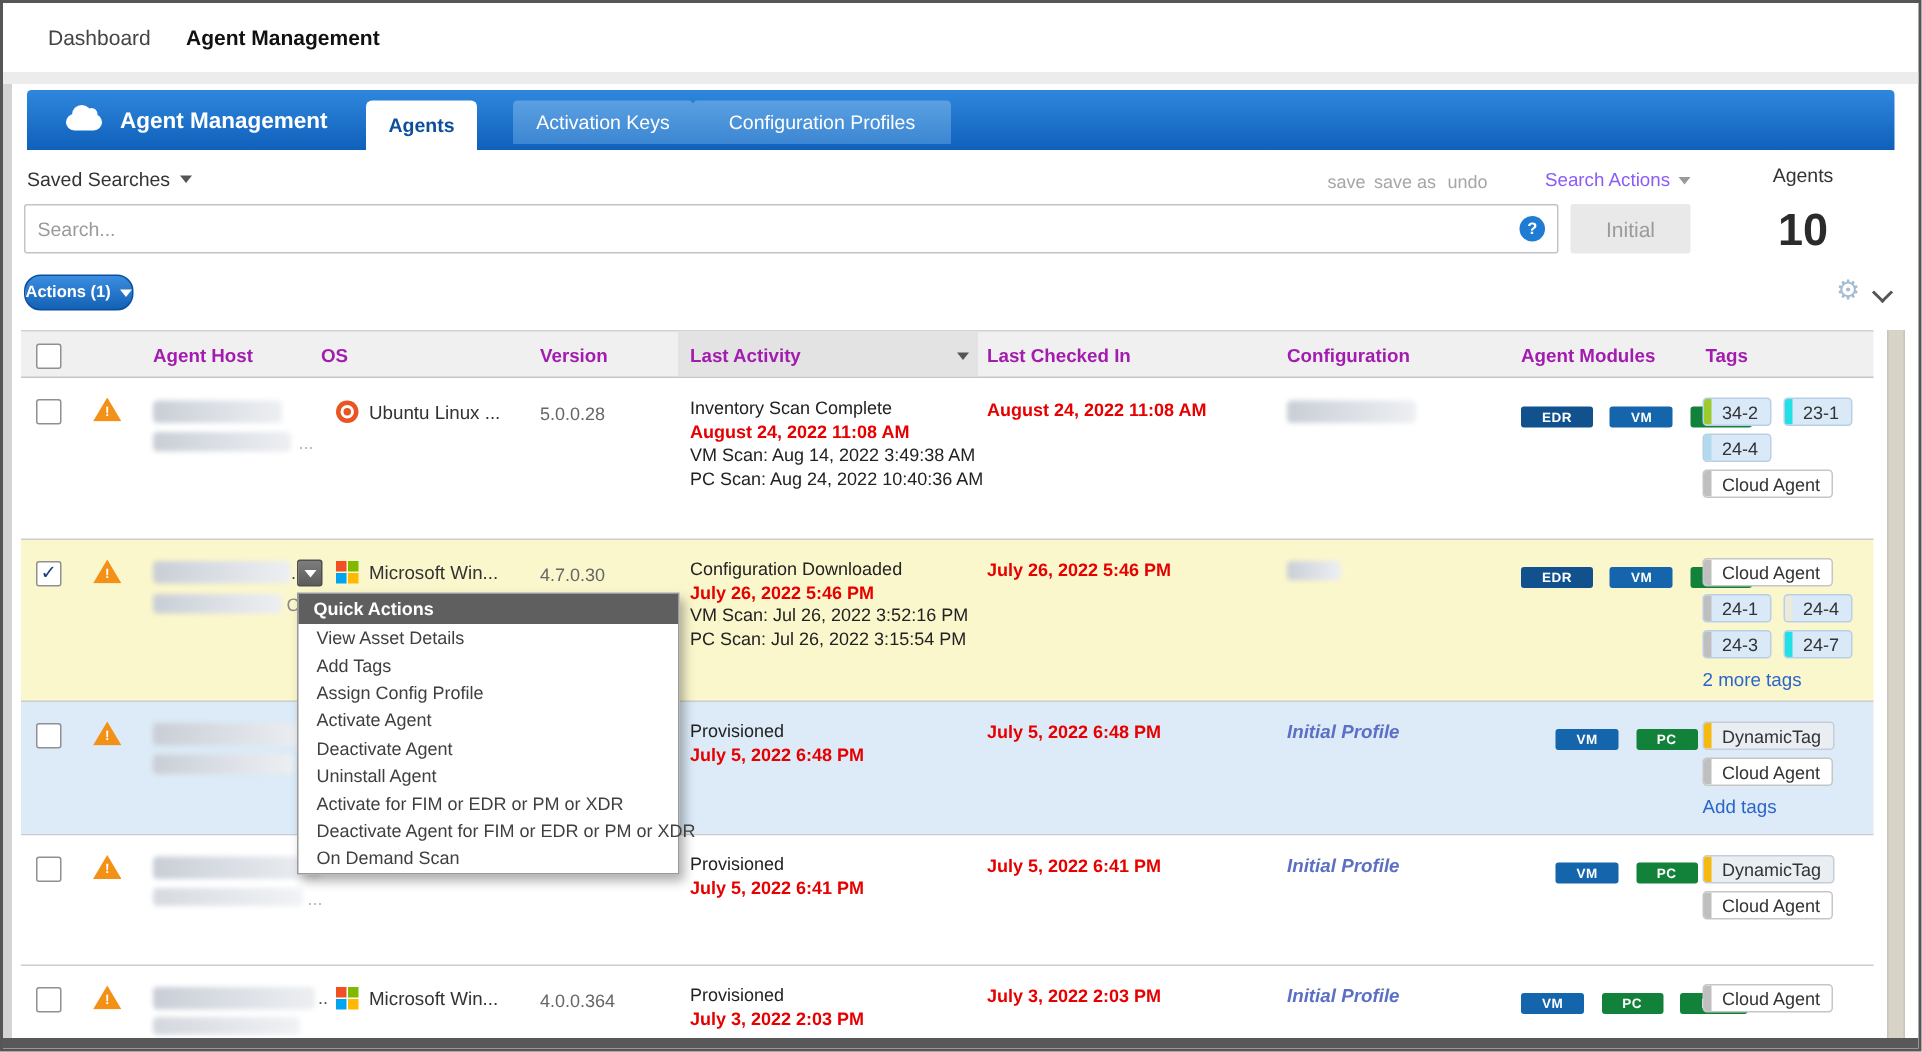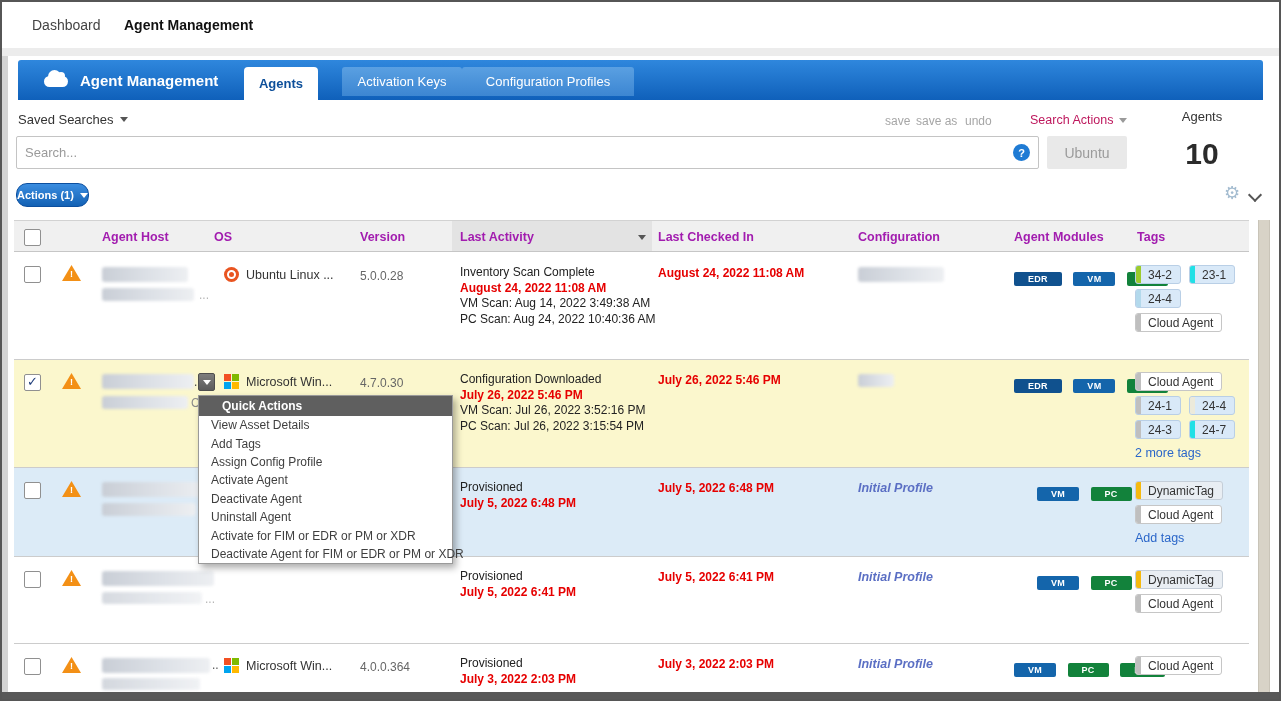--- a/index.html
+++ b/index.html
@@ -23,21 +23,21 @@
   .tab-active{position:absolute;left:226px;bottom:0;width:74px;height:33px;background:#fff;
     border-radius:4px 4px 0 0;color:#0d4f9a;font-weight:bold;font-size:13px;
     display:flex;align-items:center;justify-content:center;cursor:pointer}
   .tab{position:absolute;bottom:4px;height:29px;background:linear-gradient(180deg,#5aa0e2,#3c86d2);
     border-radius:3px 3px 0 0;color:#fff;font-size:13px;display:flex;align-items:center;justify-content:center;cursor:pointer}
   .tab.t2{left:324px;width:120px}
   .tab.t3{left:444px;width:172px}
   
   #saved-searches{position:absolute;left:16px;top:110px;font-size:13px;color:#333;display:flex;align-items:center;gap:7px;cursor:pointer}
   .gray-link{position:absolute;top:112px;font-size:12px;color:#a6a6a6;cursor:pointer}
-  #search-actions{position:absolute;left:1028px;top:111px;font-size:12.5px;color:#be185d;display:flex;align-items:center;gap:6px;cursor:pointer}
+  #search-actions{position:absolute;left:1028px;top:111px;font-size:12.5px;color:#8b5cf6;display:flex;align-items:center;gap:6px;cursor:pointer}
   #agents-counter{position:absolute;left:1170px;top:107px;width:60px;text-align:center}
   #agents-counter .lbl{font-size:13px;color:#333}
   #agents-counter .cnt{font-size:30px;font-weight:bold;color:#2b2b2b;margin-top:13px}
   #search-input{position:absolute;left:14px;top:134px;width:1023px;height:33px;box-sizing:border-box;
     border:1px solid #c4c4c4;border-radius:2px;font-size:13px;padding:0 30px 0 8px;color:#333;outline:none;
     font-family:"Liberation Sans","DejaVu Sans",sans-serif}
   #search-input::placeholder{color:#9a9a9a}
   #help-icon{position:absolute;left:1011px;top:142px;width:17px;height:17px;border-radius:50%;background:#1f7bd4;
     color:#fff;font-size:11px;font-weight:bold;display:flex;align-items:center;justify-content:center;cursor:pointer}
   #search-button{position:absolute;left:1045px;top:134px;width:80px;height:33px;background:#e9e9e9;border:none;
@@ -89,21 +89,21 @@
   .pill.white{border-color:#c6c6c6}
   .pill.grayish{border-color:#c5ced8}
   .tag-link{flex-basis:100%;font-size:12.5px;color:#2a66c9;cursor:pointer;margin-top:2px}
   
   .row-caret-btn{position:absolute;left:184px;width:17px;height:18px;background:linear-gradient(180deg,#7d7d7d,#5c5c5c);
     border:1px solid #4e4e4e;border-radius:2px;box-sizing:border-box;cursor:pointer;display:flex;align-items:center;justify-content:center}
   .row-caret-btn .caret{border-top-width:5px;border-left-width:4px;border-right-width:4px}
   
   #qa-menu{position:absolute;left:196px;top:393px;width:253px;background:#fff;border:1px solid #9a9a9a;
     box-shadow:3px 4px 7px rgba(0,0,0,.32);z-index:60}
-  #qa-header{background:#5f5f5f;color:#fff;font-weight:bold;font-size:12px;padding:3px 23px}
+  #qa-header{background:#5f5f5f;color:#fff;font-weight:bold;font-size:12px;padding:3px 10px}
   .qa-item{height:18.4px;display:flex;align-items:center;padding:0 12px;font-size:12px;color:#3f3f3f;cursor:pointer;white-space:nowrap}
   
   #scroll-strip{position:absolute;left:1256px;width:10px;top:218px;bottom:7px;background:#d8d3c7;
     border-left:1px solid #c9c4b8;border-right:1px solid #c9c4b8;cursor:pointer}
   #bottom-bar{position:absolute;left:0;right:0;bottom:0;height:7px;background:#585858}
 </style>
 </head>
 <body>
 
 <div>
@@ -132,21 +132,21 @@
   <span>Search Actions</span>
   <span class="caret gray"></span>
 </div>
 <div id="agents-counter">
   <div class="lbl">Agents</div>
   <div class="cnt">10</div>
 </div>
 
 <input id="search-input" type="text" placeholder="Search..." style="">
 <div id="help-icon">?</div>
-<button id="search-button">Ubuntu</button>
+<button id="search-button">Initial</button>
 
 <div id="actions-button">
   <span>Actions (1)</span>
   <span class="caret white"></span>
 </div>
 <span id="gear"></span>
 <span id="gear-chevron"></span>
 
 <div id="thead">
   <span class="checkbox hd-checkbox"></span>
@@ -353,16 +353,17 @@
 <div id="qa-menu">
   <div id="qa-header">Quick Actions</div>
   <div class="qa-item">View Asset Details</div>
   <div class="qa-item">Add Tags</div>
   <div class="qa-item">Assign Config Profile</div>
   <div class="qa-item">Activate Agent</div>
   <div class="qa-item">Deactivate Agent</div>
   <div class="qa-item">Uninstall Agent</div>
   <div class="qa-item">Activate for FIM or EDR or PM or XDR</div>
   <div class="qa-item">Deactivate Agent for FIM or EDR or PM or XDR</div>
+  <div class="qa-item">On Demand Scan</div>
 </div>
 
 <div id="scroll-strip"></div>
 <div id="bottom-bar"></div>
 
 </body></html>

